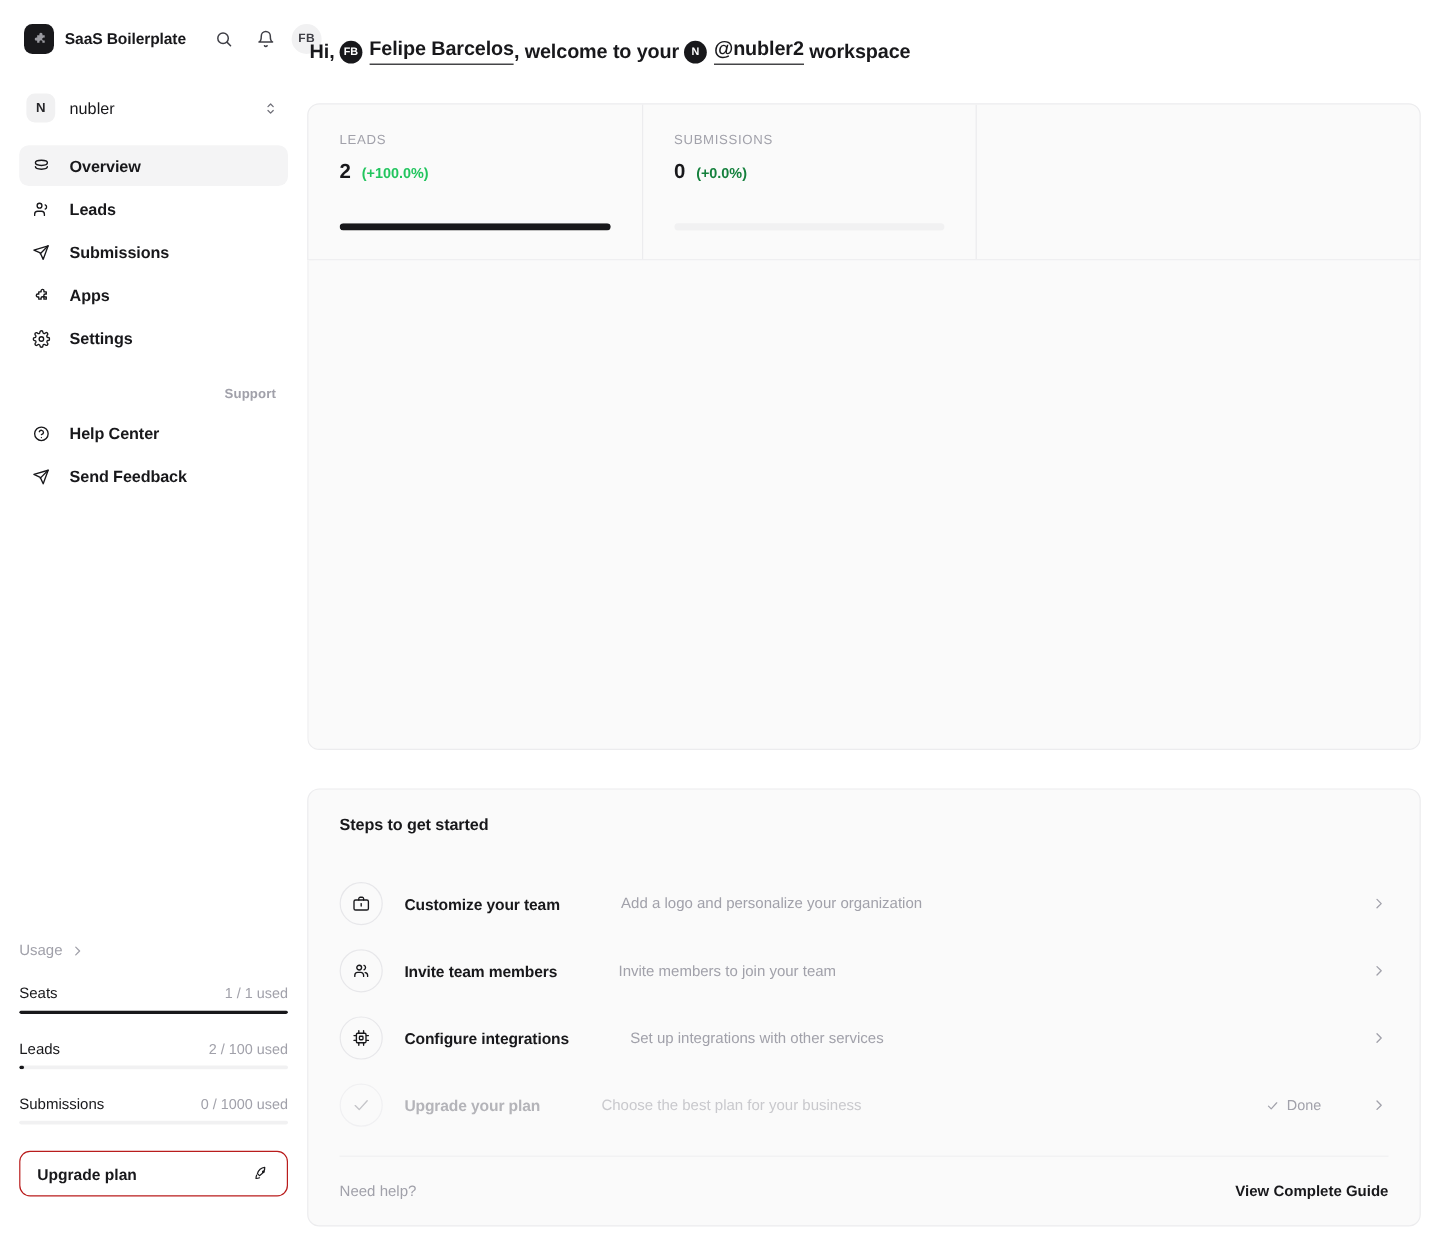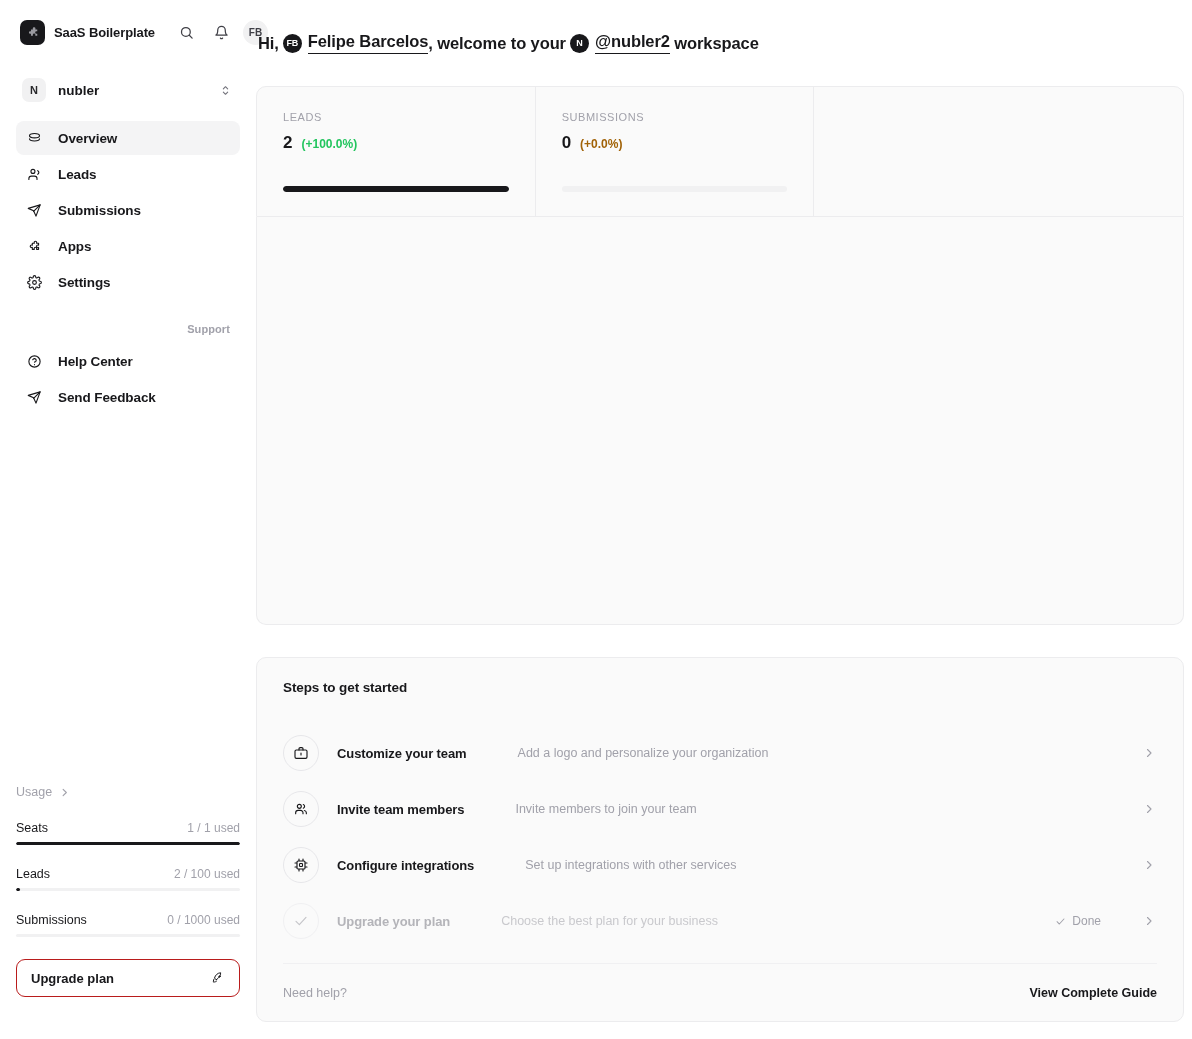--- a/index.html
+++ b/index.html
@@ -54,21 +54,21 @@
     display: flex; align-items: center; gap: 12px;
     padding: 0 8px 0 6px; border-radius: 8px;
   }
   .ws-badge {
     width: 24px; height: 24px; border-radius: 7px;
     background: #f1f1f2; color: #27272a;
     font-size: 11px; font-weight: 600;
     display: flex; align-items: center; justify-content: center;
     flex: 0 0 24px;
   }
-  .ws-name { font-size: 13.5px; font-weight: 700; color: #18181b; flex: 1 1 auto; }
+  .ws-name { font-size: 13.5px; font-weight: 400; color: #18181b; flex: 1 1 auto; }
   .ws-chevron { color: #71717a; display: flex; align-items: center; }
 
   .nav { margin-top: 12px; padding: 0 16px; display: flex; flex-direction: column; gap: 2px; }
   .nav-item {
     height: 34px; border-radius: 8px;
     display: flex; align-items: center; gap: 16px;
     padding: 0 10px; color: #18181b;
   }
   .nav-item.active { background: #f4f4f5; }
   .nav-icon { width: 16px; height: 16px; display: flex; align-items: center; justify-content: center; color: #18181b; flex: 0 0 16px; }
@@ -363,21 +363,21 @@
           <span class="stat-delta" style="color: rgb(34, 197, 94);">(+100.0%)</span>
         </div>
         <div class="stat-bar">
             <div style="width: 100%;"></div>
           </div>
       </div>
       <div class="stat-cell">
         <div class="stat-label">SUBMISSIONS</div>
         <div class="stat-row">
           <span class="stat-value">0</span>
-          <span class="stat-delta" style="color: #a16207;">(+0.0%)</span>
+          <span class="stat-delta" style="color: #15803d;">(+0.0%)</span>
         </div>
         <div class="stat-bar">
             <div style="width: 0%;"></div>
           </div>
       </div>
       <div class="stat-cell" style="flex:1.4 1 0;"></div>
     </section>
 
     <section class="main-panel"></section>
 

